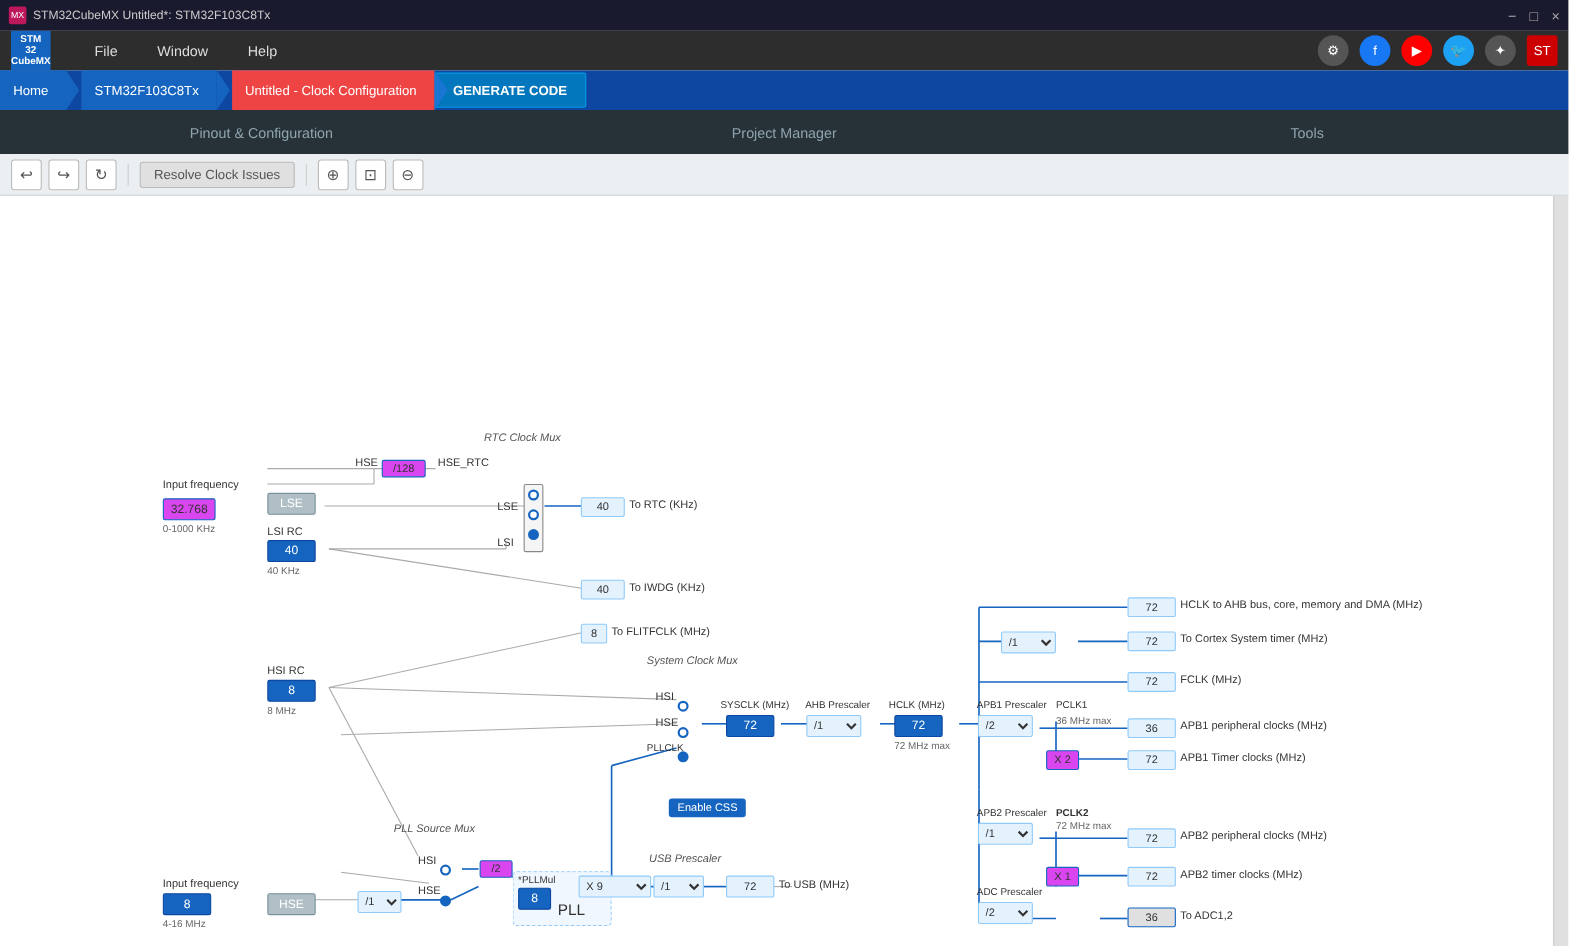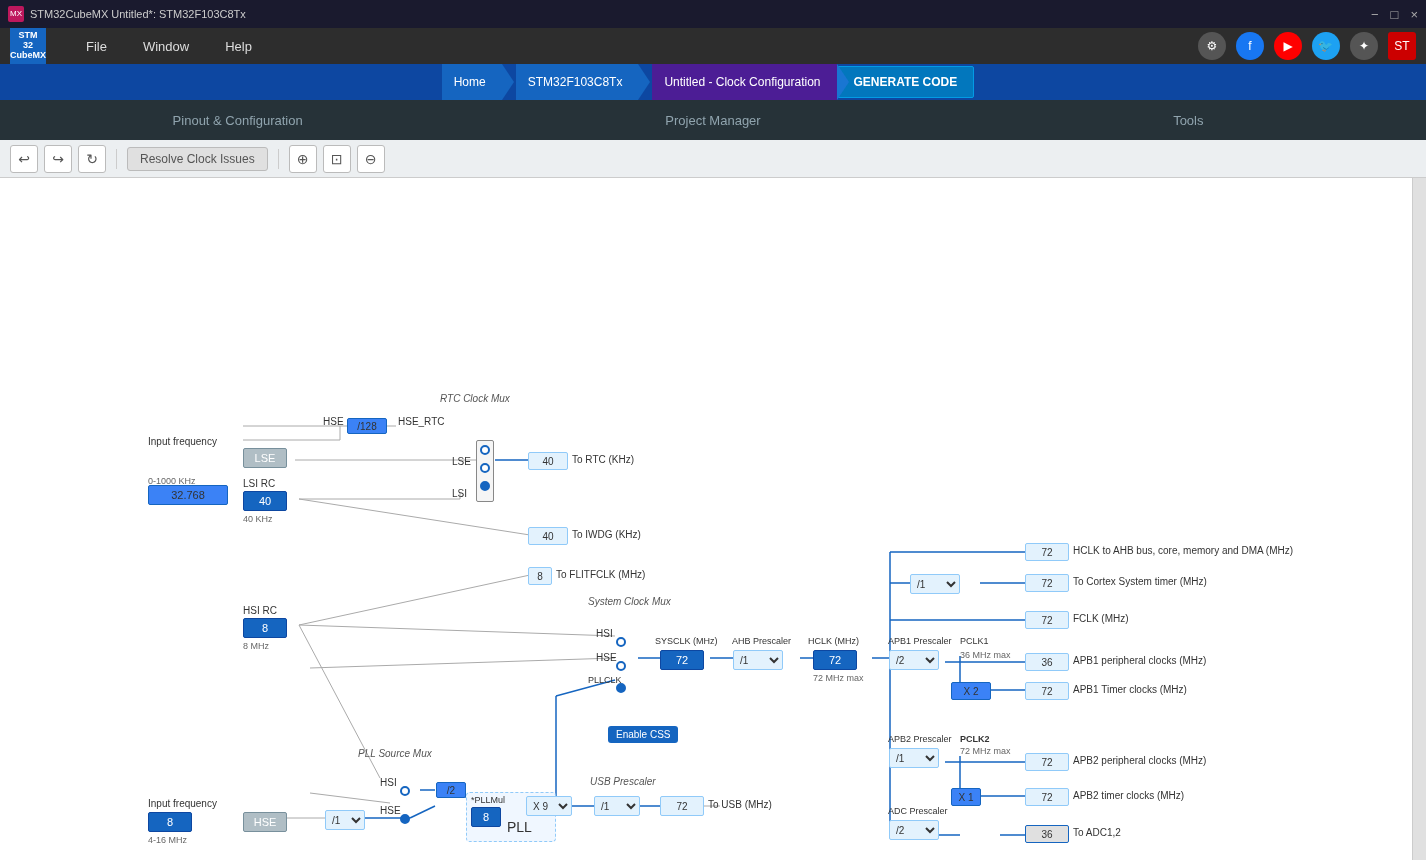--- a/index.html
+++ b/index.html
@@ -57,35 +57,35 @@
     .icon-tw { background: #1da1f2; }
     .icon-star { background: #555; }
     .icon-st { background: #cc0000; border-radius: 3px; }
 
     
     .breadcrumb-bar {
       background: #0d47a1;
       height: 36px;
       display: flex;
       align-items: center;
-      justify-content: center;
+      justify-content: flex-start;
     }
     .breadcrumb-items { display: flex; align-items: center; height: 100%; }
     .breadcrumb-item {
       background: #1565c0;
       color: white;
       padding: 0 16px 0 12px;
       height: 100%;
       display: flex;
       align-items: center;
       font-size: 12px;
       position: relative;
       cursor: pointer;
     }
-    .breadcrumb-item.active { background: #4c1d95; }
+    .breadcrumb-item.active { background: #ef4444; }
     .breadcrumb-item::after {
       content: '';
       position: absolute;
       right: -12px;
       top: 0;
       width: 0; height: 0;
       border-top: 18px solid transparent;
       border-bottom: 18px solid transparent;
       border-left: 12px solid #1565c0;
       z-index: 1;
@@ -175,21 +175,21 @@
       flex: 1;
       background: white;
       position: relative;
       overflow: hidden;
     }
 
     
     .clk-box {
       position: absolute;
       border: 1px solid #1565c0;
-      background: #3b82f6;
+      background: #d946ef;
       display: flex; align-items: center; justify-content: center;
       font-size: 11px; color: #333;
       border-radius: 2px;
     }
     .clk-box.blue-fill {
       background: #1565c0;
       color: white;
       border-color: #0d47a1;
     }
     .clk-box.light-blue {
@@ -431,21 +431,21 @@
 
       <line x1="640" y1="628" x2="660" y2="628" stroke="#1565c0" stroke-width="1.5"></line>
       <line x1="700" y1="628" x2="720" y2="628" stroke="#aaa" stroke-width="1"></line>
 
       <line x1="285" y1="640" x2="340" y2="640" stroke="#aaa" stroke-width="1"></line>
       <line x1="340" y1="640" x2="410" y2="640" stroke="#1565c0" stroke-width="1.5"></line>
       <line x1="410" y1="640" x2="435" y2="628" stroke="#1565c0" stroke-width="1.5"></line>
     </svg>
 
     <div class="clk-label" style="left:148px; top:258px;">Input frequency</div>
-    <div class="clk-box" style="left:148px; top:275px; width:80px; height:20px;margin-top:32px;">32.768</div>
+    <div class="clk-box" style="left:148px; top:275px; width:48px; height:20px;">32.768</div>
     <div class="clk-label small" style="left:148px; top:298px;">0-1000 KHz</div>
 
     <div class="clk-box gray-fill" style="left:243px; top:270px; width:44px; height:20px;">LSE</div>
 
     <div class="clk-label" style="left:243px; top:300px;">LSI RC</div>
     <div class="clk-box blue-fill" style="left:243px; top:313px; width:44px; height:20px;">40</div>
     <div class="clk-label blue small" style="left:243px; top:336px;">40 KHz</div>
 
     <div class="section-title" style="left:440px; top:215px;">RTC Clock Mux</div>
 
@@ -510,21 +510,21 @@
     <div class="clk-label" style="left:888px; top:458px; font-size:9px;">APB1 Prescaler</div>
     <select class="clk-select" style="left:889px; top:472px; width:50px;">
       <option>/2</option>
       <option>/1</option>
       <option>/4</option>
     </select>
 
     <div class="clk-label" style="left:960px; top:458px; font-size:9px; font-weight:normal;">PCLK1</div>
     <div class="clk-label blue small" style="left:960px; top:472px;">36 MHz max</div>
 
-    <div class="clk-box" style="left:951px; top:504px; width:40px; height:18px; font-size:10px;">X 2</div>
+    <div class="clk-box" style="left:951px; top:504px; width:30px; height:18px; font-size:10px;">X 2</div>
 
     <div class="clk-box light-blue" style="left:1025px; top:365px; width:44px; height:18px; font-size:10px;">72</div>
     <div class="clk-label" style="left:1073px; top:367px;">HCLK to AHB bus, core, memory and DMA (MHz)</div>
 
     <select class="clk-select" style="left:910px; top:396px; width:50px;">
       <option>/1</option>
     </select>
     <div class="clk-box light-blue" style="left:1025px; top:396px; width:44px; height:18px; font-size:10px;">72</div>
     <div class="clk-label" style="left:1073px; top:398px;">To Cortex System timer (MHz)</div>
 
@@ -581,21 +581,21 @@
     </div>
 
     <div class="clk-box" style="left:436px; top:604px; width:30px; height:16px; font-size:10px;">/2</div>
 
     <div class="pll-area" style="left:466px; top:614px; width:90px; height:50px;">
       <div class="clk-label" style="left:4px; top:2px; font-size:9px;">*PLLMul</div>
       <div class="clk-box blue-fill" style="left:4px; top:14px; width:30px; height:20px;">8</div>
       <div class="clk-label" style="left:40px; top:26px; font-size:14px;">PLL</div>
     </div>
 
-    <select class="clk-select" style="left:526px; top:618px; width:46px;">
+    <select class="clk-select" style="left:526px; top:618px; width:66px;">
       <option>X 9</option>
       <option>X 2</option>
     </select>
 
     <div class="section-title" style="left:590px; top:598px;">USB Prescaler</div>
 
     <select class="clk-select" style="left:594px; top:618px; width:46px;">
       <option>/1</option>
       <option>/1.5</option>
     </select>

